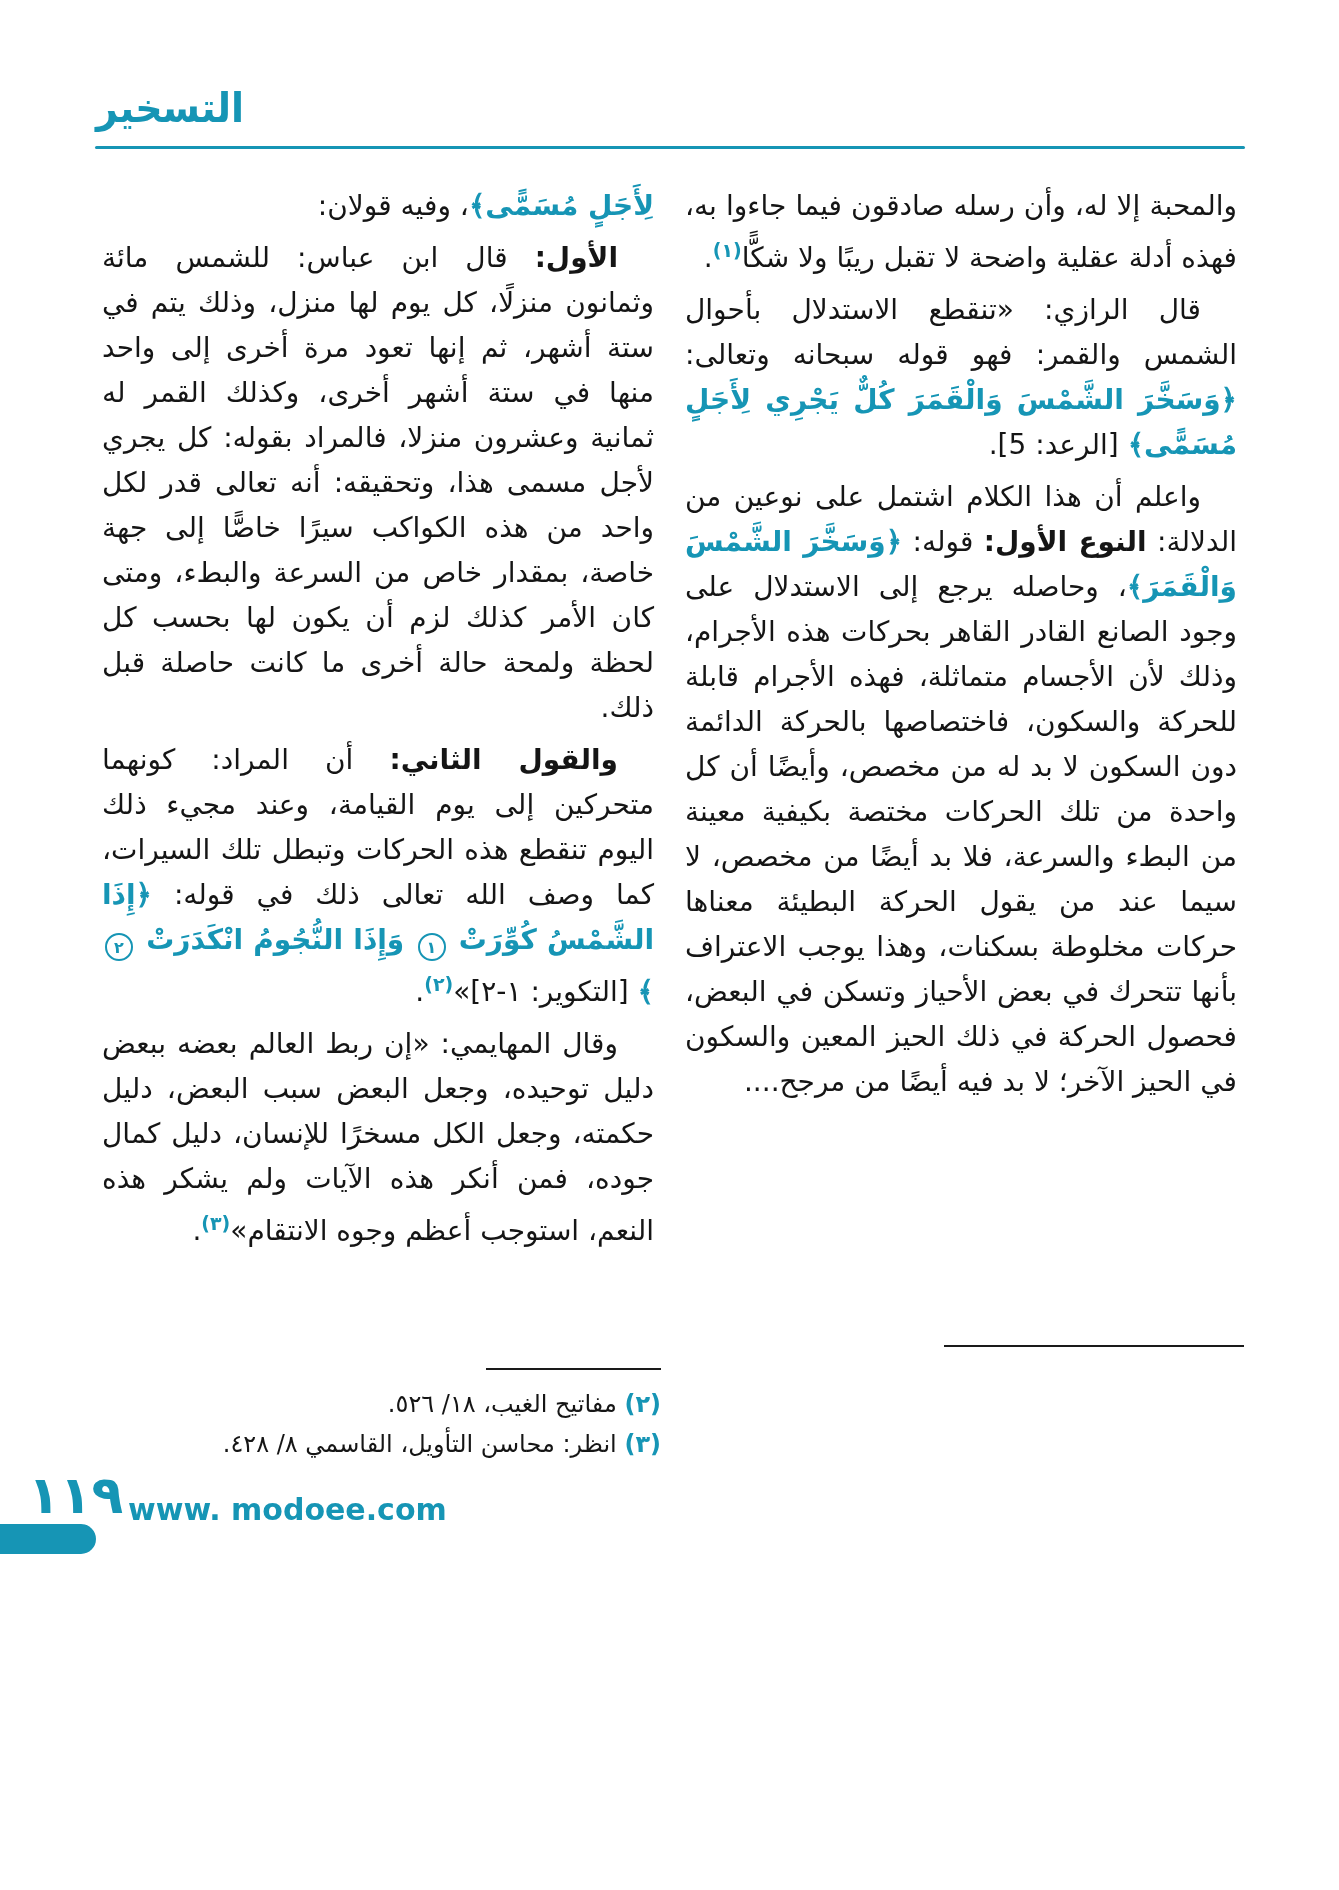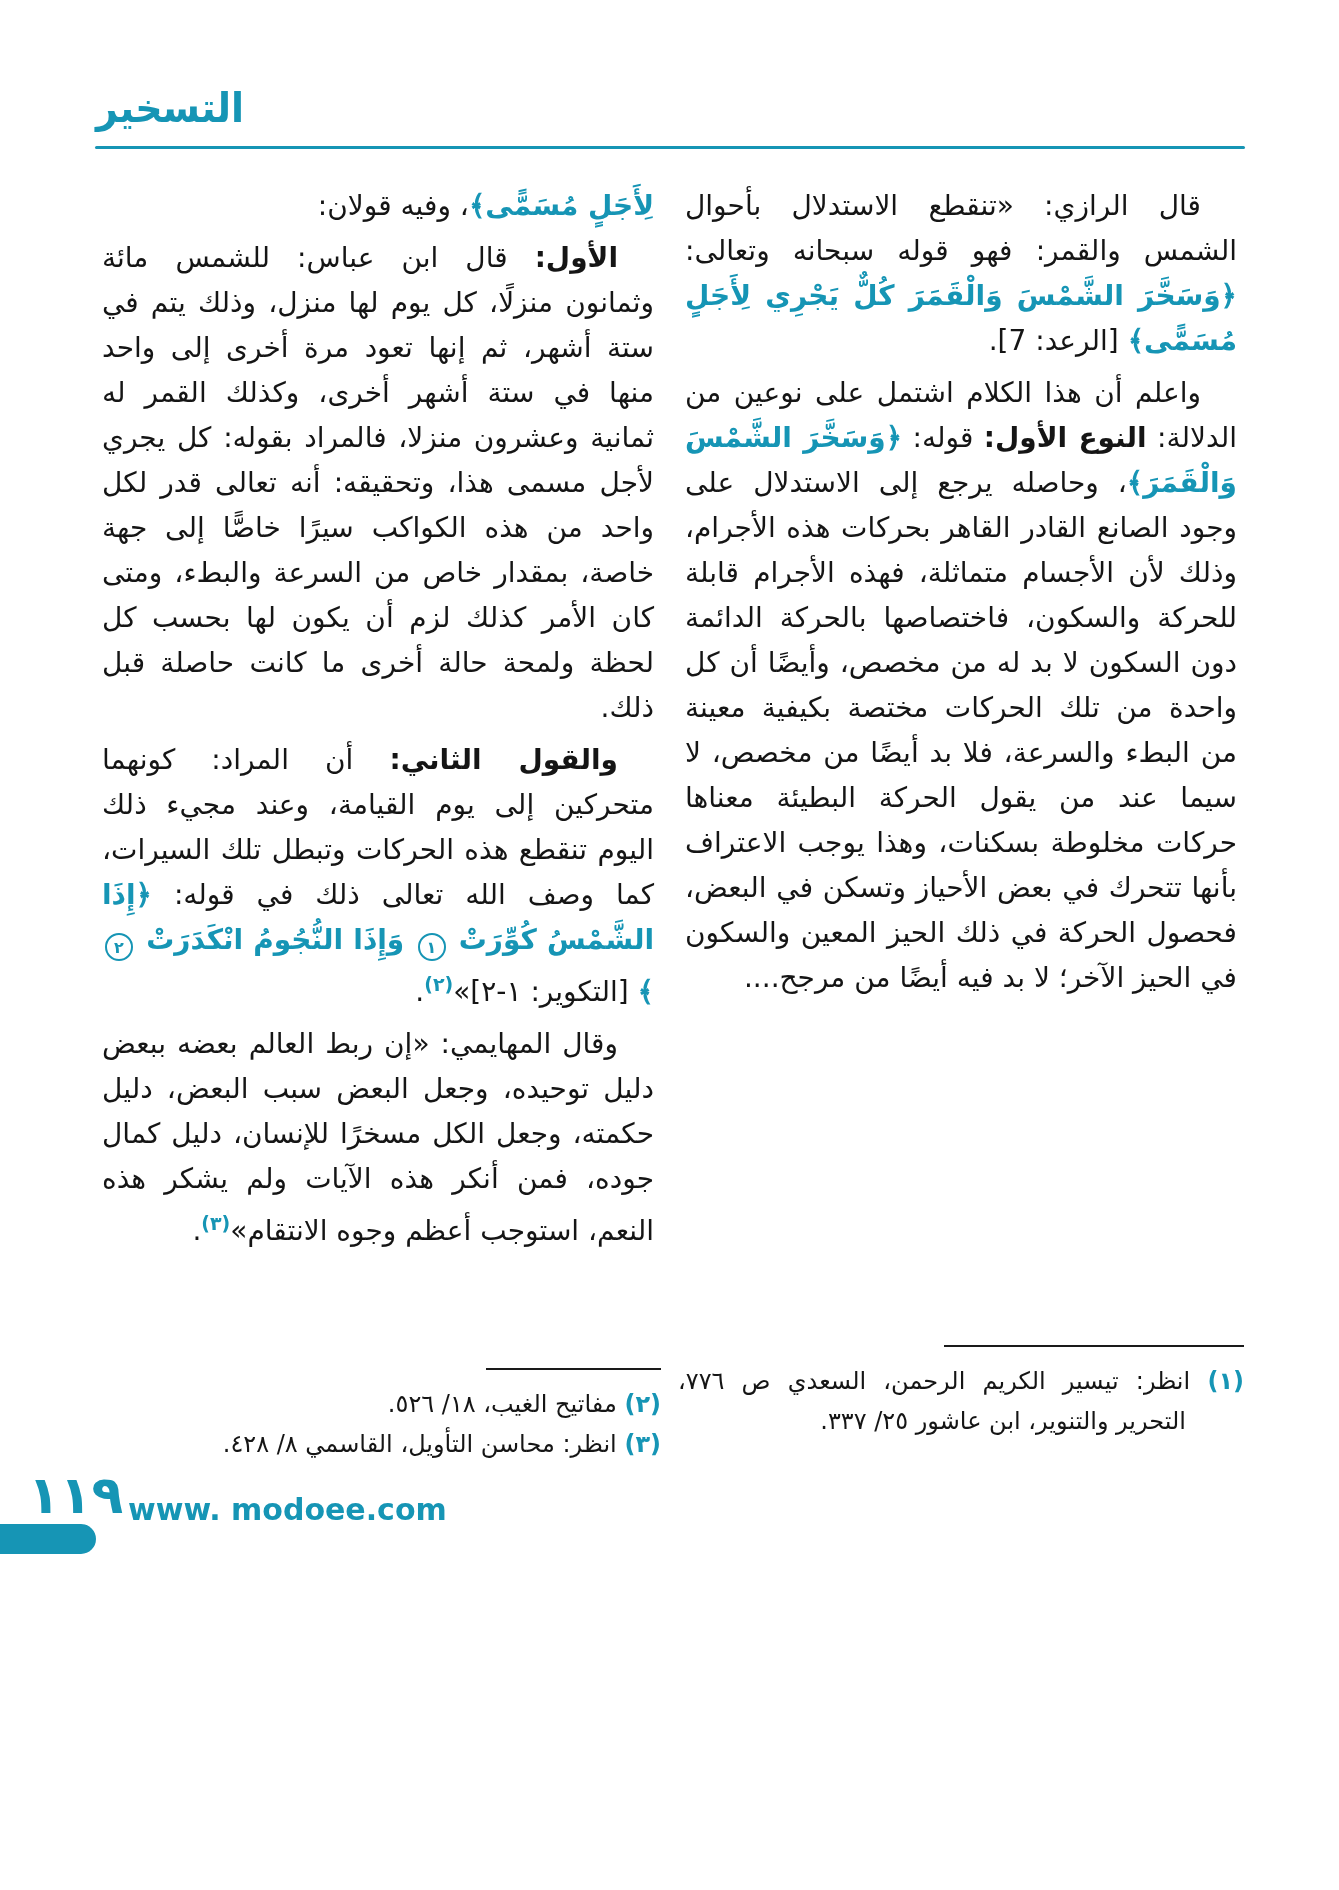--- a/index.html
+++ b/index.html
@@ -129,36 +129,34 @@
 
 <div class="page">
 
   <header>
     <div class="header-title">التسخير</div>
     <div class="header-rule"></div>
   </header>
 
   <main>
     <section id="col-right" class="col col-right">
-        <p class="para indent"><span class="seg">قال الرازي: «تنقطع الاستدلال بأحوال الشمس والقمر: فهو قوله سبحانه وتعالى: </span><span class="seg quran">﴿وَسَخَّرَ الشَّمْسَ وَالْقَمَرَ كُلٌّ يَجْرِي لِأَجَلٍ مُسَمًّى﴾</span><span class="seg ref"> [الرعد: 7].</span></p>
+        <p class="para"><span class="seg">والمحبة إلا له، وأن رسله صادقون فيما جاءوا به، فهذه أدلة عقلية واضحة لا تقبل ريبًا ولا شكًّا</span><span class="seg note">(١)</span><span class="seg">.</span></p>
+        <p class="para indent"><span class="seg">قال الرازي: «تنقطع الاستدلال بأحوال الشمس والقمر: فهو قوله سبحانه وتعالى: </span><span class="seg quran">﴿وَسَخَّرَ الشَّمْسَ وَالْقَمَرَ كُلٌّ يَجْرِي لِأَجَلٍ مُسَمًّى﴾</span><span class="seg ref"> [الرعد: 5].</span></p>
         <p class="para indent"><span class="seg">واعلم أن هذا الكلام اشتمل على نوعين من الدلالة: </span><span class="seg bold">النوع الأول:</span><span class="seg"> قوله: </span><span class="seg quran">﴿وَسَخَّرَ الشَّمْسَ وَالْقَمَرَ﴾</span><span class="seg">، وحاصله يرجع إلى الاستدلال على وجود الصانع القادر القاهر بحركات هذه الأجرام، وذلك لأن الأجسام متماثلة، فهذه الأجرام قابلة للحركة والسكون، فاختصاصها بالحركة الدائمة دون السكون لا بد له من مخصص، وأيضًا أن كل واحدة من تلك الحركات مختصة بكيفية معينة من البطء والسرعة، فلا بد أيضًا من مخصص، لا سيما عند من يقول الحركة البطيئة معناها حركات مخلوطة بسكنات، وهذا يوجب الاعتراف بأنها تتحرك في بعض الأحياز وتسكن في البعض، فحصول الحركة في ذلك الحيز المعين والسكون في الحيز الآخر؛ لا بد فيه أيضًا من مرجح....</span></p>
       </section>
     <section id="col-left" class="col col-left">
         <p class="para"><span class="seg quran">لِأَجَلٍ مُسَمًّى﴾</span><span class="seg">، وفيه قولان:</span></p>
         <p class="para indent"><span class="seg bold">الأول:</span><span class="seg"> قال ابن عباس: للشمس مائة وثمانون منزلًا، كل يوم لها منزل، وذلك يتم في ستة أشهر، ثم إنها تعود مرة أخرى إلى واحد منها في ستة أشهر أخرى، وكذلك القمر له ثمانية وعشرون منزلا، فالمراد بقوله: كل يجري لأجل مسمى هذا، وتحقيقه: أنه تعالى قدر لكل واحد من هذه الكواكب سيرًا خاصًّا إلى جهة خاصة، بمقدار خاص من السرعة والبطء، ومتى كان الأمر كذلك لزم أن يكون لها بحسب كل لحظة ولمحة حالة أخرى ما كانت حاصلة قبل ذلك.</span></p>
         <p class="para indent"><span class="seg bold">والقول الثاني:</span><span class="seg"> أن المراد: كونهما متحركين إلى يوم القيامة، وعند مجيء ذلك اليوم تنقطع هذه الحركات وتبطل تلك السيرات، كما وصف الله تعالى ذلك في قوله: </span><span class="seg quran">﴿إِذَا الشَّمْسُ كُوِّرَتْ </span><span class="verse-circle">١</span><span class="seg quran"> وَإِذَا النُّجُومُ انْكَدَرَتْ </span><span class="verse-circle">٢</span><span class="seg quran">﴾</span><span class="seg ref"> [التكوير: ١-٢]»</span><span class="seg note">(٢)</span><span class="seg">.</span></p>
         <p class="para indent"><span class="seg">وقال المهايمي: «إن ربط العالم بعضه ببعض دليل توحيده، وجعل البعض سبب البعض، دليل حكمته، وجعل الكل مسخرًا للإنسان، دليل كمال جوده، فمن أنكر هذه الآيات ولم يشكر هذه النعم، استوجب أعظم وجوه الانتقام»</span><span class="seg note">(٣)</span><span class="seg">.</span></p>
       </section>
   </main>
 
   <aside class="footnotes footnotes-right">
     <div class="fn-rule fn-rule-right"></div>
-    <div id="fn-right">
-        <div class="fn-entry"><span class="fn-num">(١)</span><span> انظر: تيسير الكريم الرحمن، السعدي ص ٧٧٦، التحرير والتنوير، ابن عاشور ٢٥/ ٣٣٧.</span></div>
-      </div>
   </aside>
 
   <aside class="footnotes footnotes-left">
     <div class="fn-rule fn-rule-left"></div>
     <div id="fn-left">
         <div class="fn-entry"><span class="fn-num">(٢)</span><span> مفاتيح الغيب، ١٨/ ٥٢٦.</span></div>
         <div class="fn-entry"><span class="fn-num">(٣)</span><span> انظر: محاسن التأويل، القاسمي ٨/ ٤٢٨.</span></div>
       </div>
   </aside>
 

